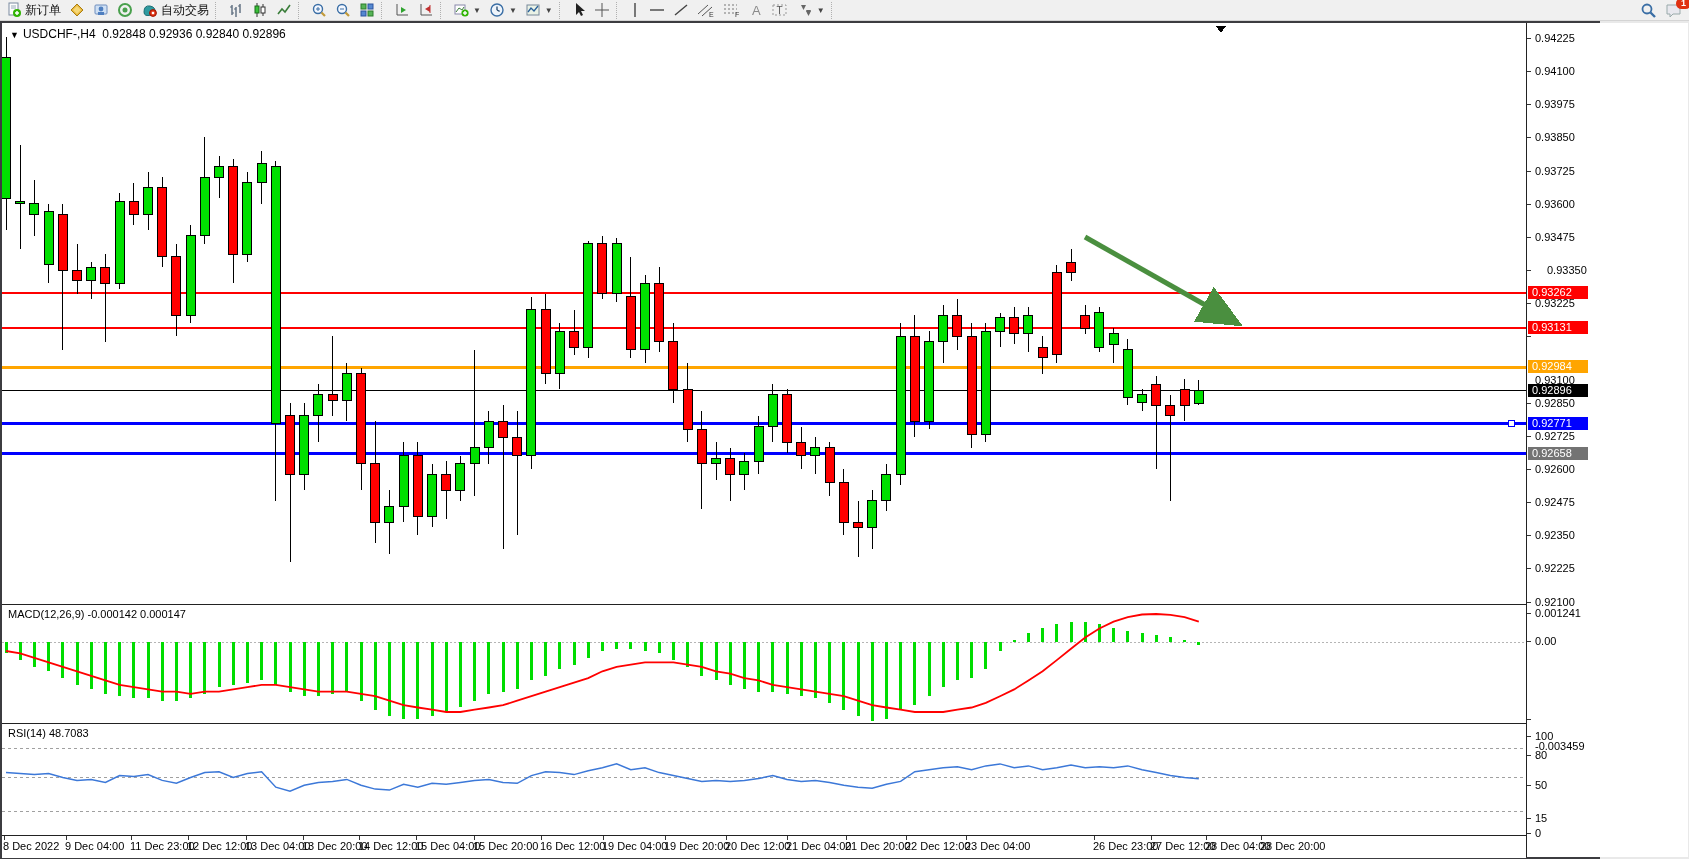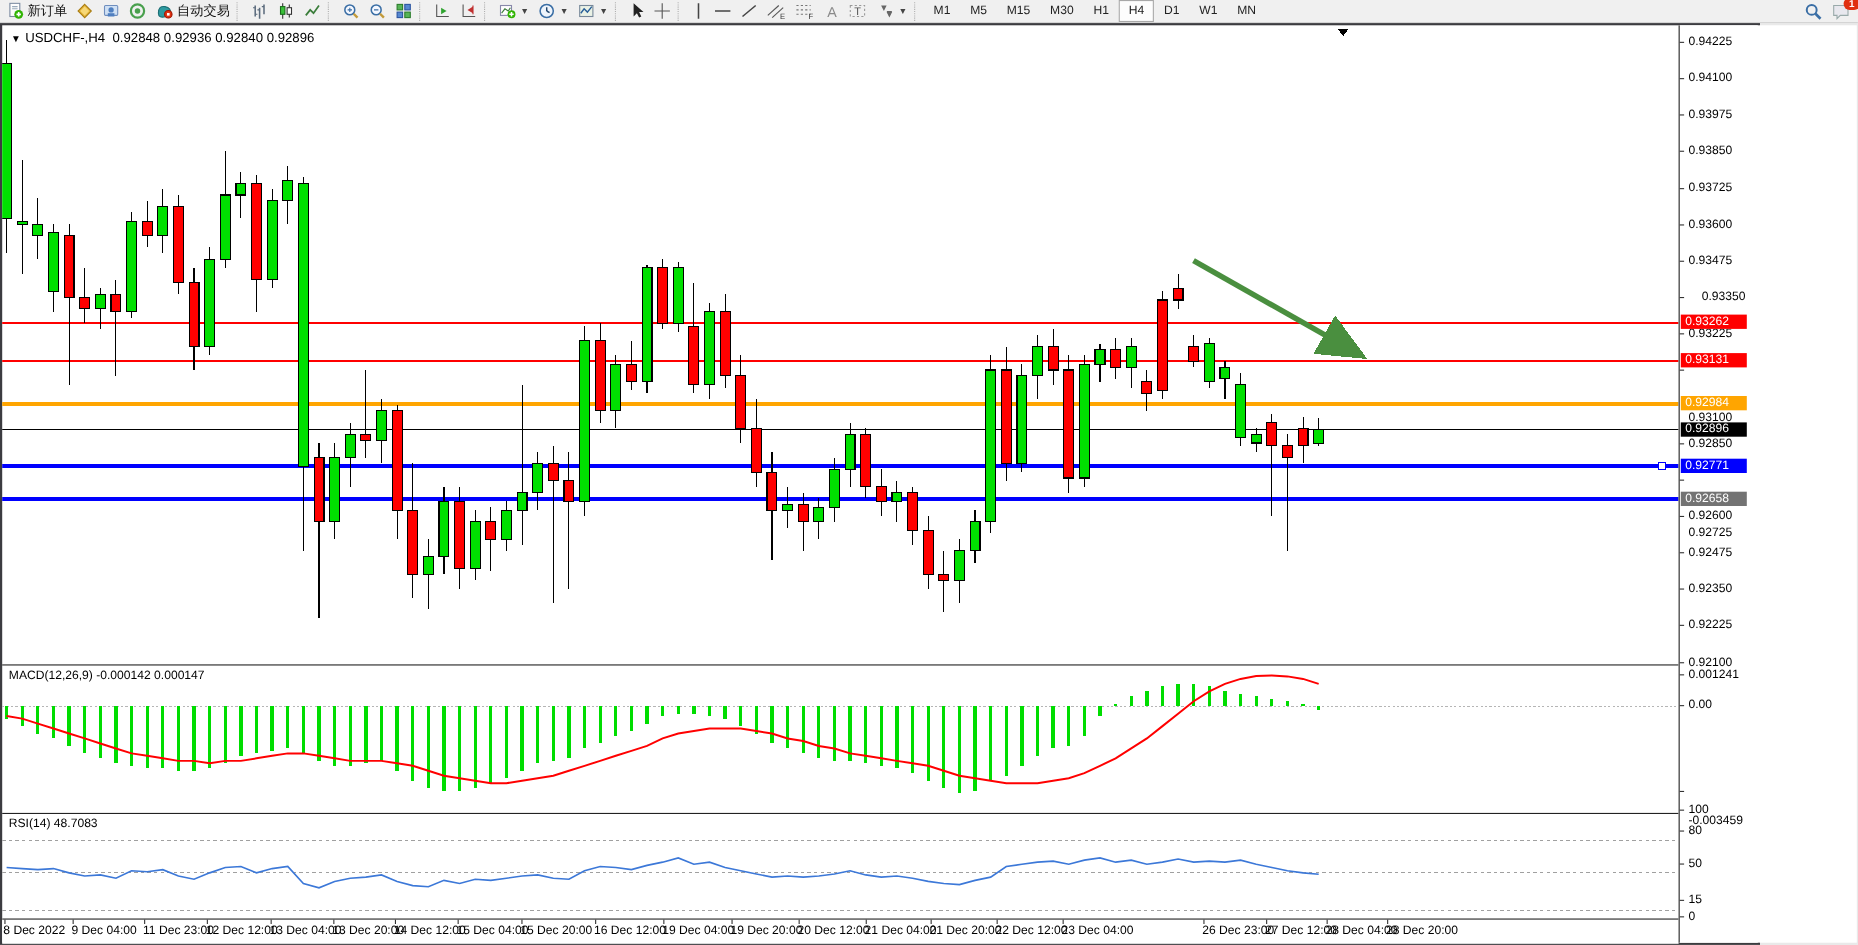--- a/index.html
+++ b/index.html
@@ -18,21 +18,21 @@
   .tb-spacer{flex:1}
   .chat-wrap{position:relative}
   .chat-badge{position:absolute;top:-3px;right:-5px;background:#e03010;color:#fff;font-size:9px;
     min-width:11px;height:11px;border-radius:6px;text-align:center;line-height:11px;padding:0 2px;font-weight:bold}
   
   .chart-area{position:absolute;top:21px;left:0;width:1600px;height:838px;background:#fff;
     border:2px solid #3c3c40;box-sizing:border-box;}
   .pane{position:absolute;left:0;}
   #price-wrap{top:0;height:580px;width:1524px;}
   #macd-wrap{top:581px;height:125px;width:1524px;border-top:1px solid #222;}
-  #rsi-wrap{top:716px;height:103px;width:1524px;border-top:1px solid #222;}
+  #rsi-wrap{top:700px;height:103px;width:1524px;border-top:1px solid #222;}
   #time-axis{top:812px;height:22px;width:1524px;border-top:1px solid #222;background:#fff;}
   .pane svg{position:absolute;top:0;left:0}
   .chart-title{position:absolute;top:4px;left:8px;font-size:12px;color:#000;z-index:5;white-space:nowrap}
   .chart-title .tri{font-size:9px;margin-right:4px}
   .ind-label{position:absolute;left:6px;top:3px;font-size:11px;color:#000;z-index:5;white-space:nowrap}
   
   #price-axis{position:absolute;left:1524px;top:0;width:161px;height:834px;background:#fff;
     border-left:1px solid #222;}
   .ax-label{position:absolute;left:8px;font-size:11px;color:#000;line-height:12px;}
   .ax-tick{position:absolute;left:0;width:4px;height:1px;background:#333;}
@@ -233,31 +233,20 @@
   </div>
   <div class="tbtn">
     <svg width="16" height="16">
       <polygon points="4,3 9,3 6.5,8" fill="#666"></polygon>
         <polygon points="9,13 14,13 11.5,8" fill="#666" transform="rotate(180 11.5 10.5)"></polygon>
       <polygon points="9,9 14,9 11.5,14" fill="#666"></polygon>
     </svg>
       <span class="caret">▼</span>
   </div>
   <span class="sep"></span>
-  <div class="tf-group" id="tf-group">
-      <div class="tfbtn">M1</div>
-      <div class="tfbtn">M5</div>
-      <div class="tfbtn">M15</div>
-      <div class="tfbtn">M30</div>
-      <div class="tfbtn">H1</div>
-      <div class="tfbtn active">H4</div>
-      <div class="tfbtn">D1</div>
-      <div class="tfbtn">W1</div>
-      <div class="tfbtn">MN</div>
-    </div>
   <div class="tb-spacer"></div>
   <div class="tbtn">
     <svg width="17" height="17">
       <circle cx="7" cy="7" r="4.5" fill="none" stroke="#3a6ea5" stroke-width="1.8"></circle>
       <line x1="10.5" y1="10.5" x2="15" y2="15" stroke="#3a6ea5" stroke-width="2.4"></line>
     </svg>
   </div>
   <div class="tbtn chat-wrap">
     <svg width="18" height="17">
       <path d="M2 3 h13 v9 h-7 l-3 3 v-3 h-3 z" fill="#e8e8ee" stroke="#9aa"></path>
@@ -628,21 +617,21 @@
       <div class="ax-label" style="top: 207.926px;">0.93475</div>
       <div class="ax-tick" style="top: 213.926px;"></div>
       <div class="ax-label" style="top: 241.082px; padding-left: 12px;">0.93350</div>
       <div class="ax-tick" style="top: 247.082px;"></div>
       <div class="ax-label" style="top: 274.239px;">0.93225</div>
       <div class="ax-tick" style="top: 280.239px;"></div>
       <div class="ax-label" style="top: 307.395px; margin-top: 44px;">0.93100</div>
       <div class="ax-tick" style="top: 313.395px;"></div>
       <div class="ax-label" style="top: 373.708px;">0.92850</div>
       <div class="ax-tick" style="top: 379.708px;"></div>
-      <div class="ax-label" style="top: 406.865px; margin-top: 48px;">0.92725</div>
+      <div class="ax-label" style="top: 406.865px;">0.92725</div>
       <div class="ax-tick" style="top: 412.865px;"></div>
       <div class="ax-label" style="top: 440.021px;">0.92600</div>
       <div class="ax-tick" style="top: 446.021px;"></div>
       <div class="ax-label" style="top: 473.178px;">0.92475</div>
       <div class="ax-tick" style="top: 479.178px;"></div>
       <div class="ax-label" style="top: 506.334px;">0.92350</div>
       <div class="ax-tick" style="top: 512.334px;"></div>
       <div class="ax-label" style="top: 539.491px;">0.92225</div>
       <div class="ax-tick" style="top: 545.491px;"></div>
       <div class="ax-label" style="top: 572.647px;">0.92100</div>

